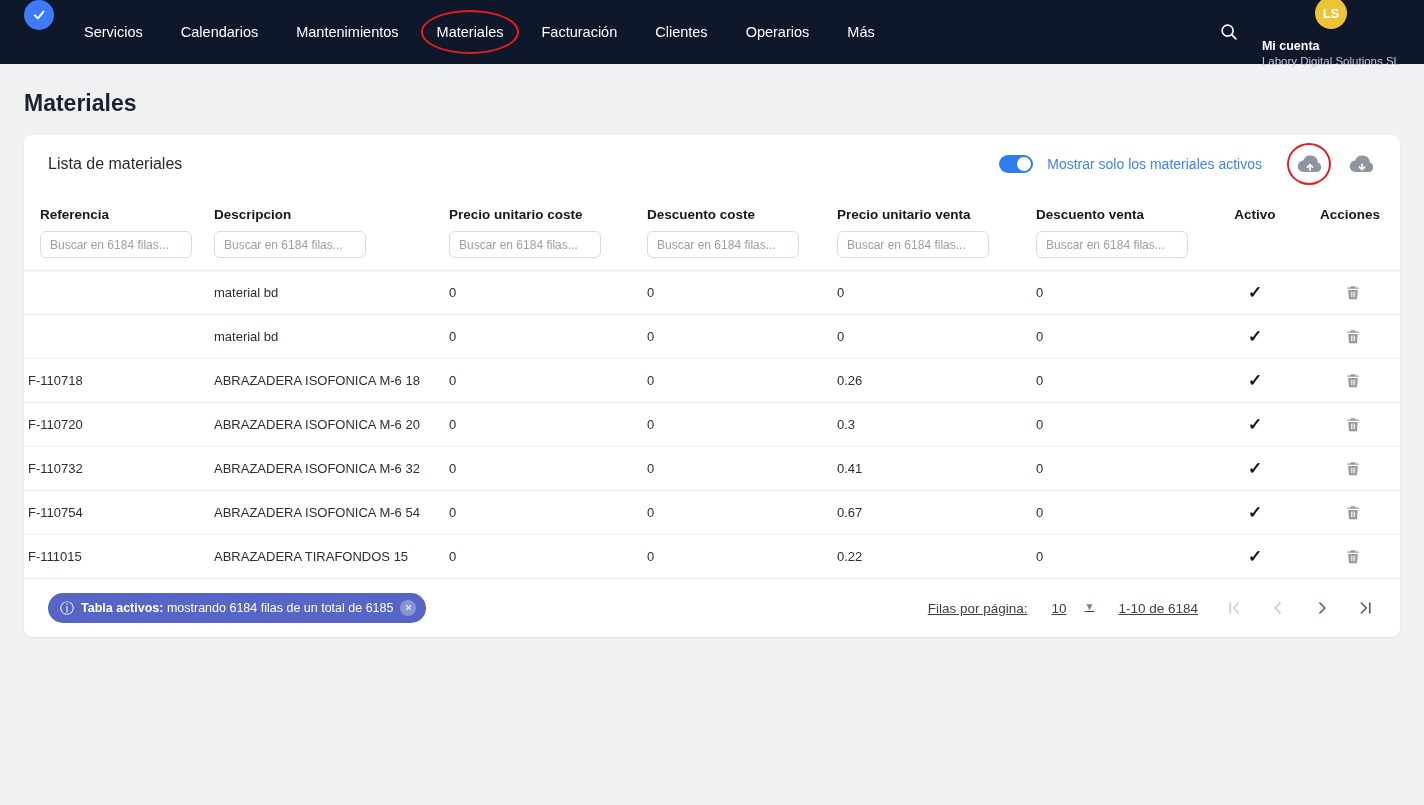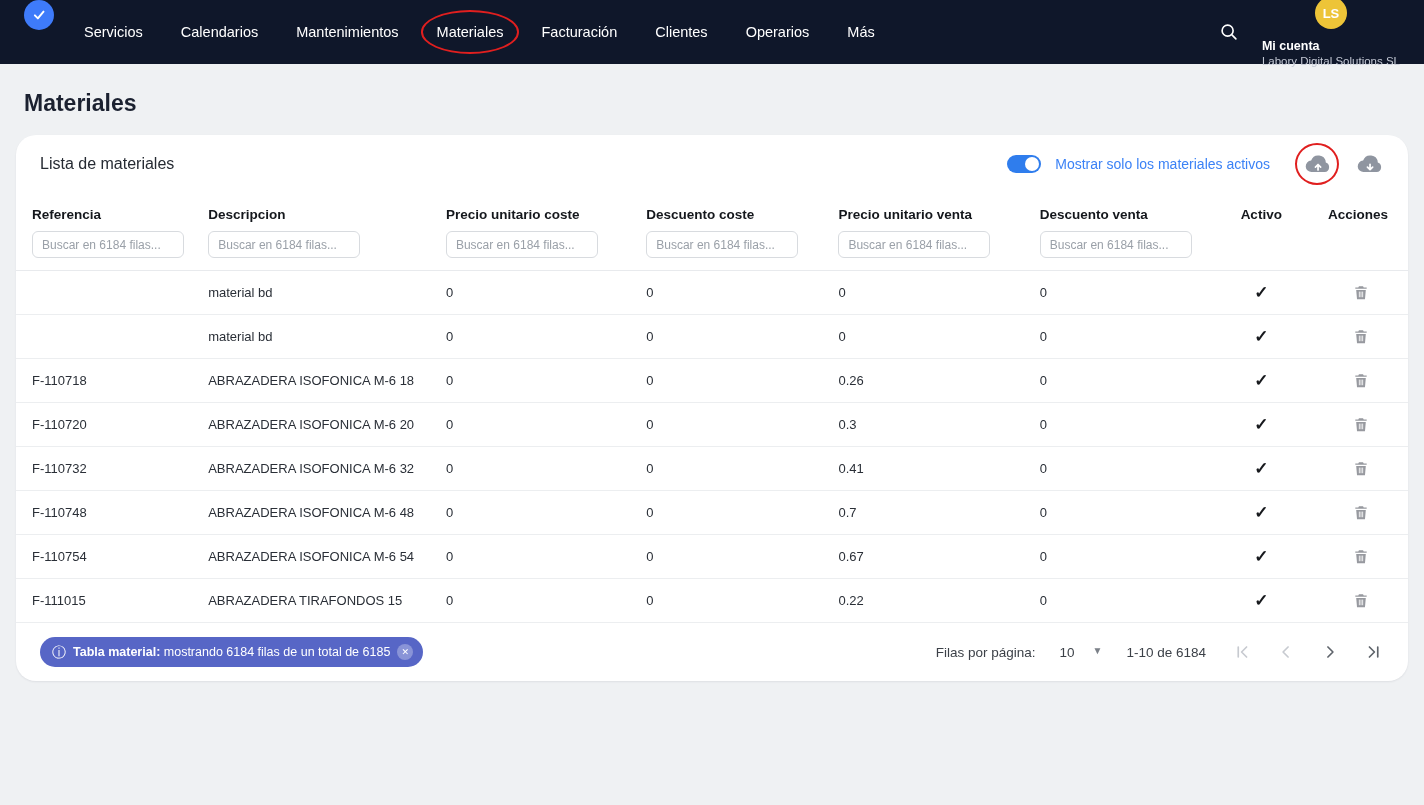--- a/index.html
+++ b/index.html
@@ -13,50 +13,50 @@
   .annotation-ellipse { position:absolute; inset:-6px -14px; border:2.5px solid #e01f1f; border-radius:50%; pointer-events:none; }
   .nav-right { margin-left:auto; display:flex; align-items:center; gap:22px; }
   .icon-btn { background:none; border:none; cursor:pointer; display:flex; align-items:center; justify-content:center; }
   .account { display:flex; align-items:center; gap:10px; cursor:pointer;flex-direction:column; }
   .avatar { width:32px; height:32px; border-radius:50%; background:#edc438; color:#fff; font-size:13px; font-weight:bold; display:flex; align-items:center; justify-content:center; }
   .account-text .t1 { color:#fff; font-size:12.5px; font-weight:bold; }
   .account-text .t2 { color:#c3c8d4; font-size:11.5px; margin-top:2px; }
 
   
   .page-title { font-size:23px; font-weight:600; color:#1b2130; margin:26px 0 18px 24px; }
-  .card { margin:0 16px; background:#fff; border-radius:20px; box-shadow:0 1px 2px rgba(20,30,50,.08); overflow:hidden; }
+  .card { margin:0 24px; background:#fff; border-radius:8px; box-shadow:0 1px 2px rgba(20,30,50,.08); overflow:hidden; }
   .card-header { height:58px; display:flex; align-items:center; padding:0 20px 0 24px; }
   .card-title { font-size:16px; color:#262b33; }
   .card-header-right { margin-left:auto; display:flex; align-items:center; gap:14px; }
   .toggle { width:34px; height:18px; border-radius:10px; background:#2f7ded; position:relative; cursor:pointer; border:none; flex:none; }
   .toggle .knob { position:absolute; top:2px; right:2px; width:14px; height:14px; border-radius:50%; background:#fff; }
   .toggle-label { font-size:14px; color:#3b82f6; margin-right:14px; }
   .cloud-btn { position:relative; width:38px; height:34px; }
 
   
   table { width:100%; border-collapse:collapse; table-layout:fixed; }
   thead th { text-align:left; vertical-align:top; padding:14px 10px 12px 0; border-bottom:1px solid #e8eaed; }
   thead th:first-child { padding-left:16px; }
   .col-label { font-size:13.5px; font-weight:bold; color:#14171c; margin-bottom:9px; white-space:nowrap; }
   .search-input { width:152px; height:27px; border:1px solid #d8dbdf; border-radius:6px; padding:0 9px; font-size:12px; font-family:"Liberation Sans", sans-serif; color:#0369a1; background:#fff; }
   .search-input::placeholder { color:#9aa0a8; }
   tbody td { height:44px; border-bottom:1px solid #eceef0; font-size:13px; color:#2a2f37; padding-right:10px; white-space:nowrap; overflow:hidden; }
-  tbody td:first-child { padding-left:16px; }
+  tbody td:first-child { padding-left:4px; }
   th.c-activo, td.c-activo { text-align:center; padding-right:0; }
   th.c-acciones { text-align:right; padding-right:20px; }
   td.c-acciones { text-align:right; padding-right:34px; }
   .check { font-size:17px; font-weight:bold; color:#17191d; }
   .trash-btn { background:none; border:none; cursor:pointer; padding:4px; }
 
   
   .table-footer { height:58px; display:flex; align-items:center; padding:0 22px 0 24px; }
   .filter-badge { display:flex; align-items:center; gap:7px; background:#5766c6; color:#fff; height:30px; border-radius:16px; padding:0 10px 0 12px; font-size:12.5px; }
   .filter-badge .info-glyph { font-size:14px; line-height:1; }
   .badge-close { width:16px; height:16px; border-radius:50%; background:rgba(255,255,255,.3); color:#fff; font-size:9px; display:flex; align-items:center; justify-content:center; border:none; cursor:pointer; }
-  .pagination { margin-left:auto; display:flex; align-items:center; gap:24px; font-size:13.5px; color:#3c4148; }
+  .pagination { margin-left:auto; display:flex; align-items:center; gap:24px; font-size:13.5px; color:#3c4148;text-decoration:underline; }
   .page-size { display:flex; align-items:flex-start; gap:18px; cursor:pointer; }
   .caret { font-size:10px; color:#7b8088; }
   .pager-icons { display:flex; align-items:center; gap:20px; }
   .pager-btn { background:none; border:none; cursor:pointer; padding:2px; display:flex; }
   svg { display:block; }
 </style>
 </head>
 <body>
 
 <header class="navbar">
@@ -205,33 +205,20 @@
           <td>0</td>
           <td>0.41</td>
           <td>0</td>
           <td class="c-activo"><span class="check">✓</span></td>
           <td class="c-acciones"><button class="trash-btn"><svg width="18" height="19" viewBox="0 0 24 24">
                 <path d="M9.3 3.5h5.4l.9 1.7h4v1.9H4.4V5.2h4zM5.6 8.6h12.8L17.3 21H6.7z" fill="#97999f"></path>
                 <path d="M9.8 10.8v7.5M12 10.8v7.5M14.2 10.8v7.5" stroke="#fff" stroke-width="1.1"></path>
               </svg></button></td>
         </tr>
         <tr>
-          <td>F-110748</td>
-          <td>ABRAZADERA ISOFONICA M-6 48</td>
-          <td>0</td>
-          <td>0</td>
-          <td>0.7</td>
-          <td>0</td>
-          <td class="c-activo"><span class="check">✓</span></td>
-          <td class="c-acciones"><button class="trash-btn"><svg width="18" height="19" viewBox="0 0 24 24">
-                <path d="M9.3 3.5h5.4l.9 1.7h4v1.9H4.4V5.2h4zM5.6 8.6h12.8L17.3 21H6.7z" fill="#97999f"></path>
-                <path d="M9.8 10.8v7.5M12 10.8v7.5M14.2 10.8v7.5" stroke="#fff" stroke-width="1.1"></path>
-              </svg></button></td>
-        </tr>
-        <tr>
           <td>F-110754</td>
           <td>ABRAZADERA ISOFONICA M-6 54</td>
           <td>0</td>
           <td>0</td>
           <td>0.67</td>
           <td>0</td>
           <td class="c-activo"><span class="check">✓</span></td>
           <td class="c-acciones"><button class="trash-btn"><svg width="18" height="19" viewBox="0 0 24 24">
                 <path d="M9.3 3.5h5.4l.9 1.7h4v1.9H4.4V5.2h4zM5.6 8.6h12.8L17.3 21H6.7z" fill="#97999f"></path>
                 <path d="M9.8 10.8v7.5M12 10.8v7.5M14.2 10.8v7.5" stroke="#fff" stroke-width="1.1"></path>
@@ -249,21 +236,21 @@
                 <path d="M9.3 3.5h5.4l.9 1.7h4v1.9H4.4V5.2h4zM5.6 8.6h12.8L17.3 21H6.7z" fill="#97999f"></path>
                 <path d="M9.8 10.8v7.5M12 10.8v7.5M14.2 10.8v7.5" stroke="#fff" stroke-width="1.1"></path>
               </svg></button></td>
         </tr>
       </tbody>
   </table>
 
   <div class="table-footer">
     <div class="filter-badge">
       <span class="info-glyph">ⓘ</span>
-      <span><b>Tabla material:</b><span> mostrando 6184 filas de un total de 6185</span></span>
+      <span><b>Tabla activos:</b><span> mostrando 6184 filas de un total de 6185</span></span>
       <button class="badge-close">✕</button>
     </div>
     <div class="pagination">
       <span>Filas por página:</span>
       <span class="page-size">
         <span>10</span>
         <span class="caret">▼</span>
       </span>
       <span>1-10 de 6184</span>
       <span class="pager-icons">

